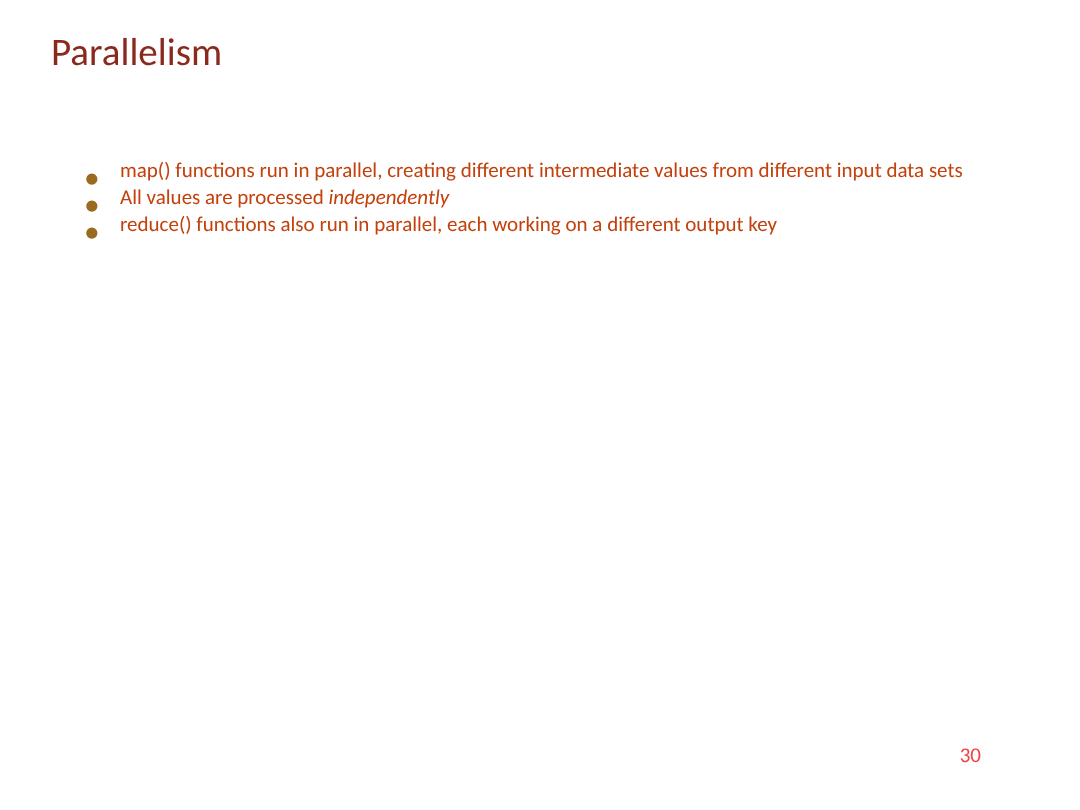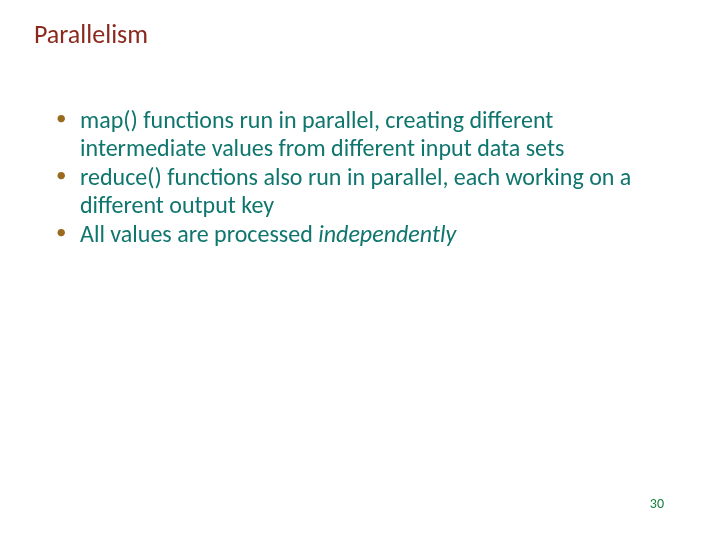--- a/index.html
+++ b/index.html
@@ -1,31 +1,31 @@
 <!DOCTYPE html>
 <html><head>
 <meta charset="utf-8">
 <style>
   * { margin: 0; padding: 0; box-sizing: border-box; }
   html, body { width: 720px; height: 540px; font-family: Calibri, "Segoe UI", Arial, sans-serif; background: #fff; color: #000; }
   .slide { position: relative; width: 688px; height: 540px; padding: 18px 30px 30px 30px; }
   .title { font-size: 26px; color: #8a2a1f; font-weight: 400; margin-bottom: 56px; margin-left: 4px; }
   .body { padding-left: 24px; padding-right: 10px; }
   ul.bullets { list-style: none; }
-  ul.bullets > li { position: relative; padding-left: 26px; font-size: 24px; line-height: 1.15; margin-bottom: 2px; color: #0f766e; }
+  ul.bullets > li { position: relative; padding-left: 26px; font-size: 14px; line-height: 1.15; margin-bottom: 2px; color: #c2410c; }
   ul.bullets > li::before { content: "•"; position: absolute; left: 2px; top: 0; color: #9a6a1f; font-size: 21px; }
   .ital { font-style: italic; }
-  .pagenum { position: absolute; right: 24px; bottom: 28px; font-size: 14px; color: #15803d; }
+  .pagenum { position: absolute; right: 34px; bottom: 28px; font-size: 14px; color: #ef4444; }
 </style>
 </head>
 <body>
 
 <div class="slide">
   <h1 class="title">Parallelism</h1>
   <div class="body">
     <ul class="bullets">
       <li><span>map() functions run in parallel, creating different intermediate values from different input data sets</span><span class="ital"></span><span></span></li>
+      <li><span>All values are processed </span><span class="ital">independently</span><span></span></li>
       <li><span>reduce() functions also run in parallel, each working on a different output key</span><span class="ital"></span><span></span></li>
-      <li><span>All values are processed </span><span class="ital">independently</span><span></span></li>
     </ul>
   </div>
   <div class="pagenum">30</div>
 </div>
 
 </body></html>

